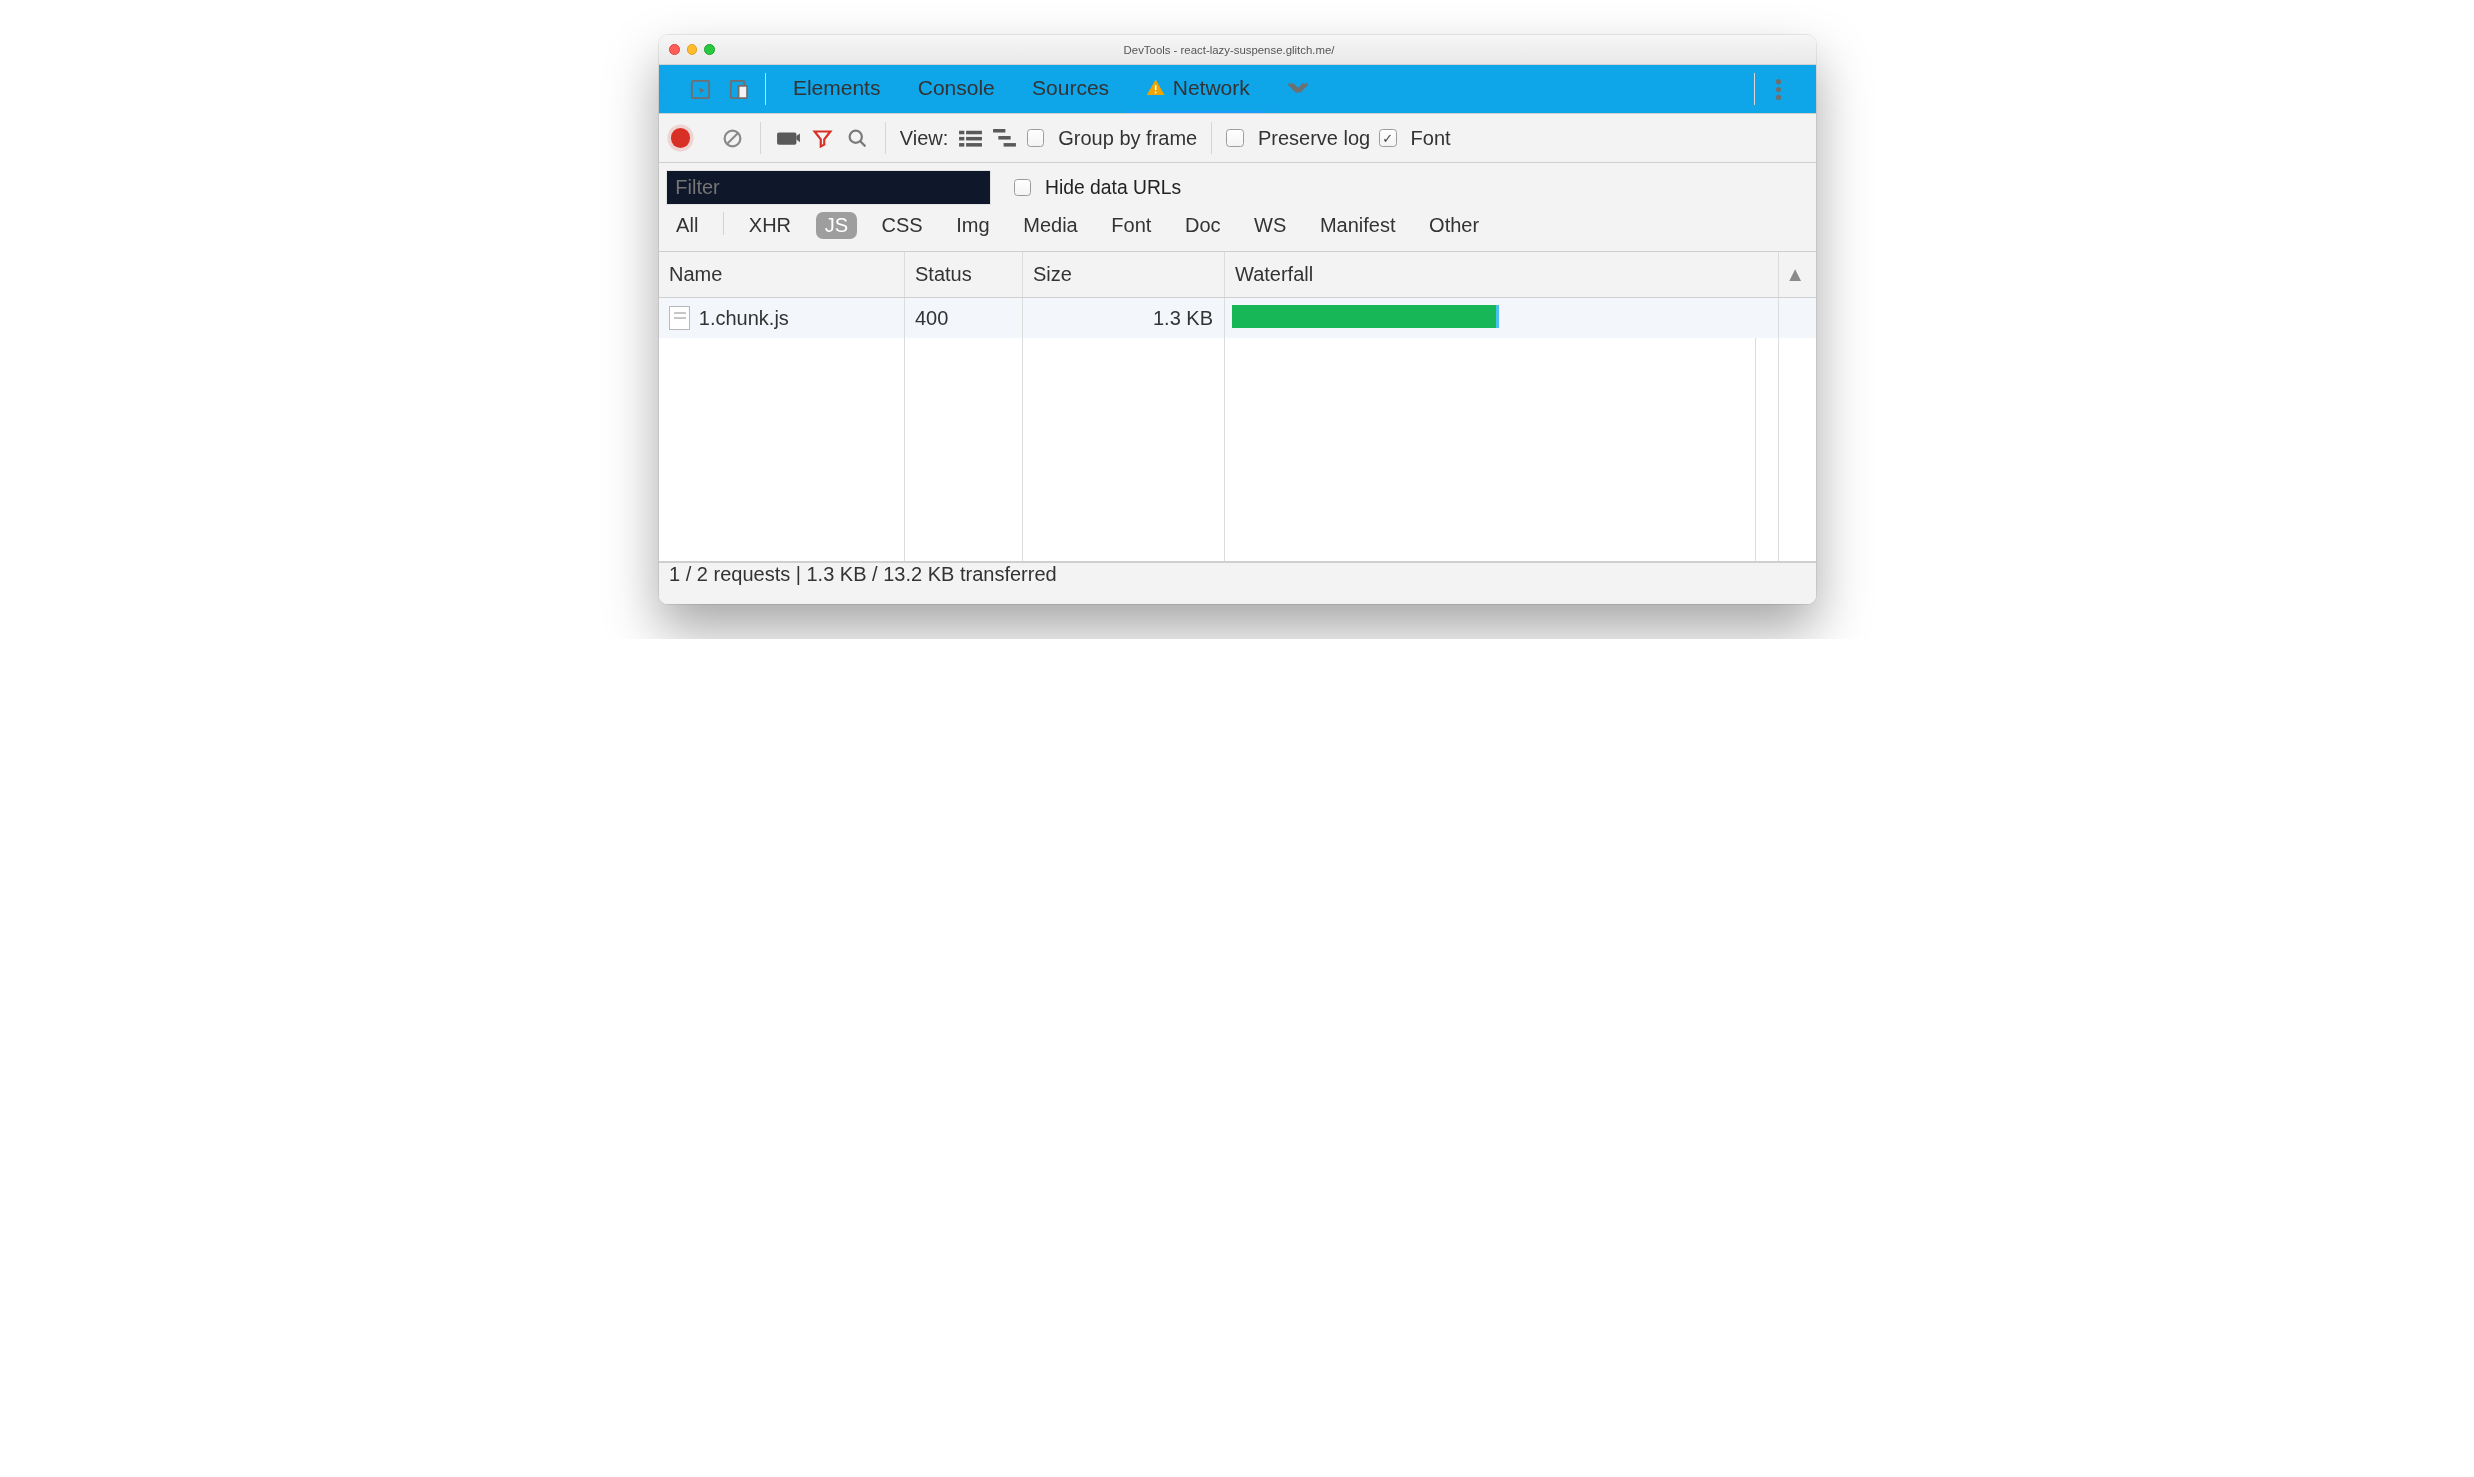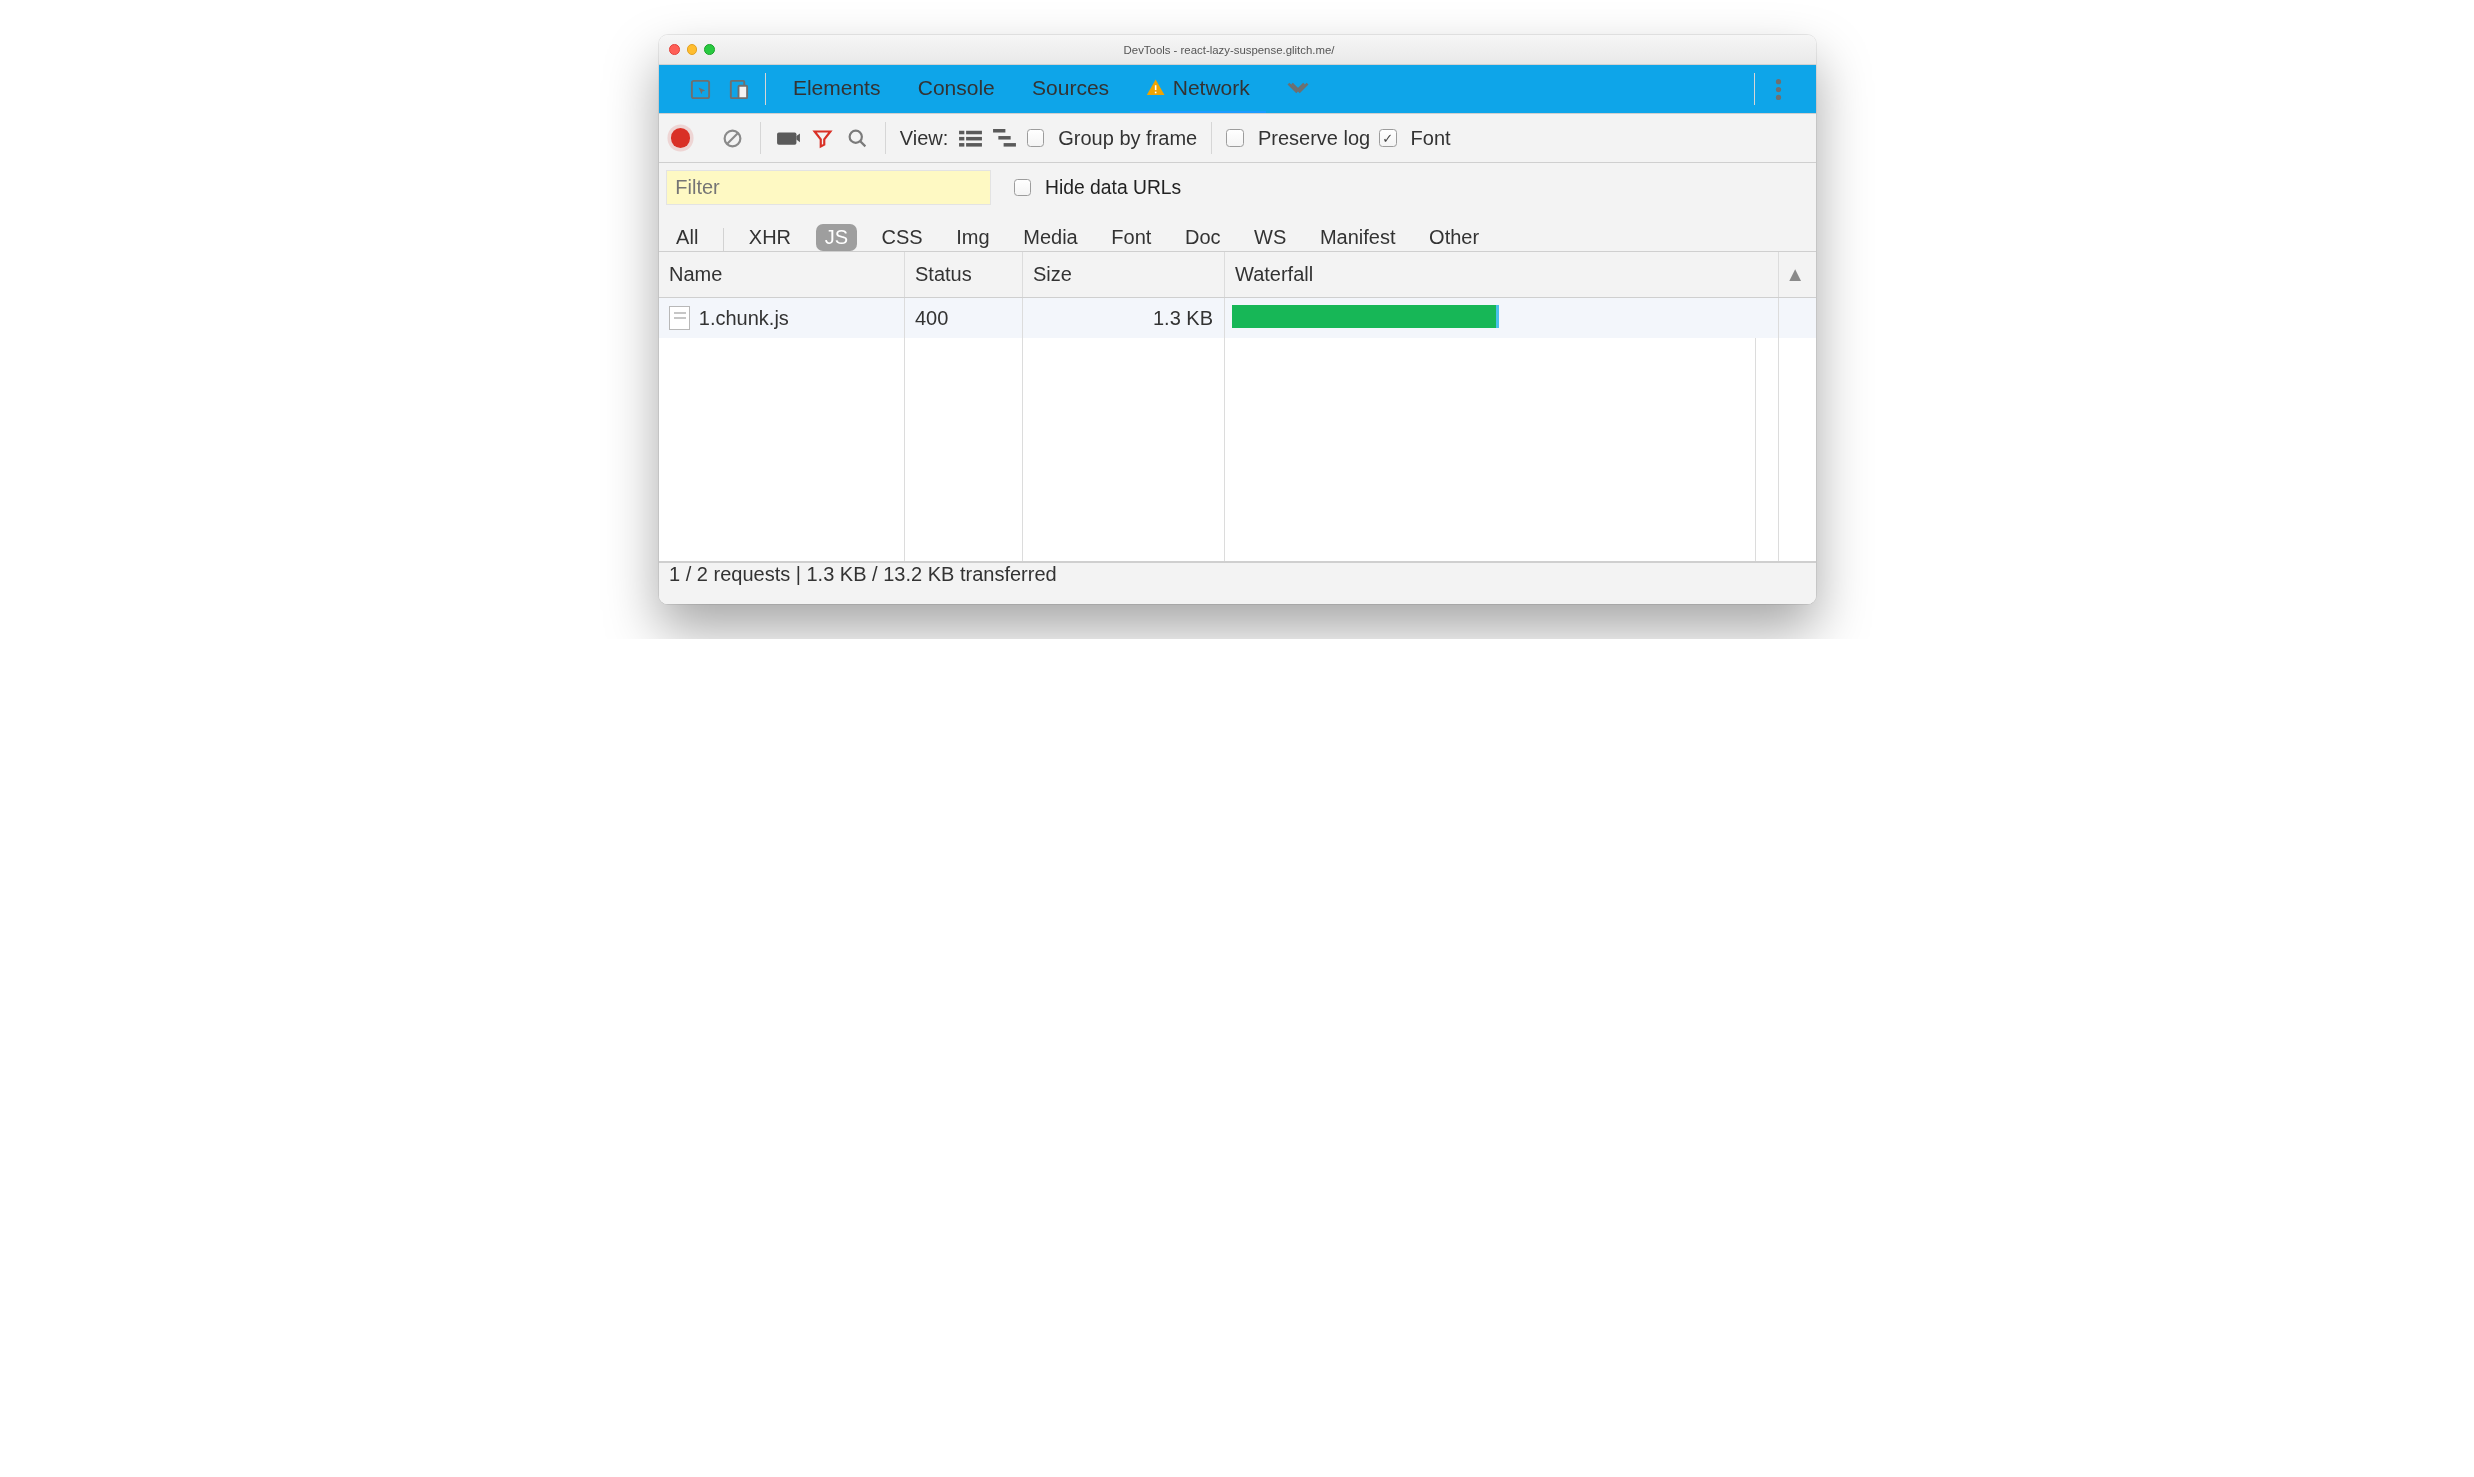--- a/index.html
+++ b/index.html
@@ -100,31 +100,31 @@
   .filter-row {
     height: 49px;
     background:#f3f3f3;
     display:flex; align-items:center;
     padding: 0 7px;
     gap: 23px;
   }
   .filter-input {
     width: 325px; height: 35px;
     border: 0.9px solid #e3e3e3;
-    background: #fef9c3;
+    background: #0f172a;
     font-size: 20px;
     padding: 0 8.8px;
     color:#888;
   }
   
   .type-row {
     height: 40px;
     background:#f3f3f3;
     border-bottom: 0.9px solid #cfcfcf;
-    display:flex; align-items:flex-end;
+    display:flex; align-items:flex-start;
     padding: 0 8.8px;
     gap: 16px;
     font-size: 20px;
     color:#333;
   }
   .type-row .tsep { width:0.9px; height:23px; background:#d2d2d2;}
   .pill {
     padding: 1.8px 8.8px;
     border-radius: 7px;
   }

